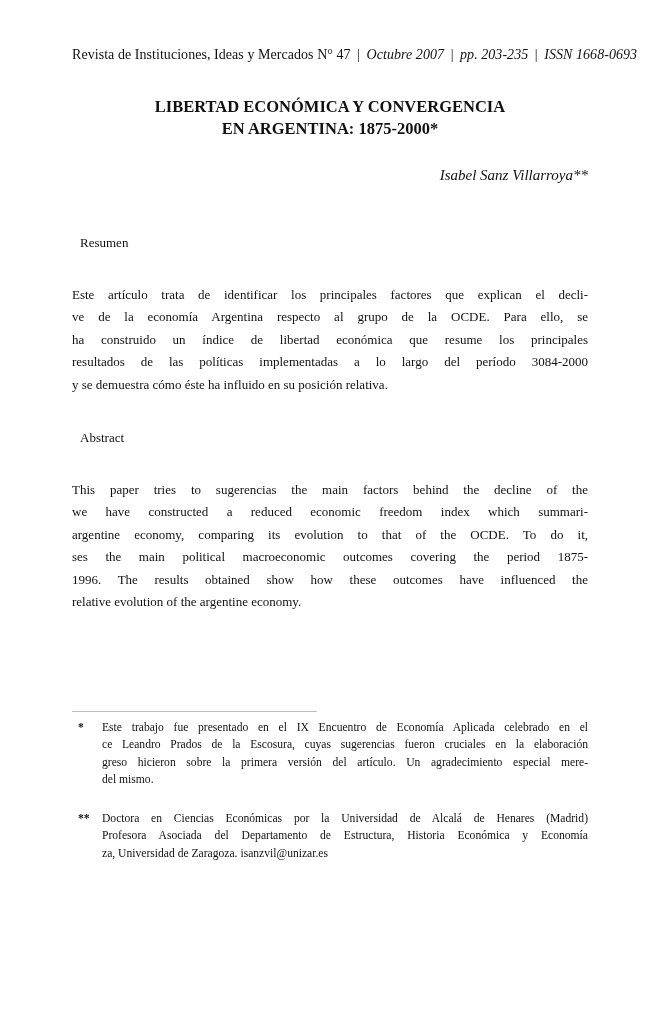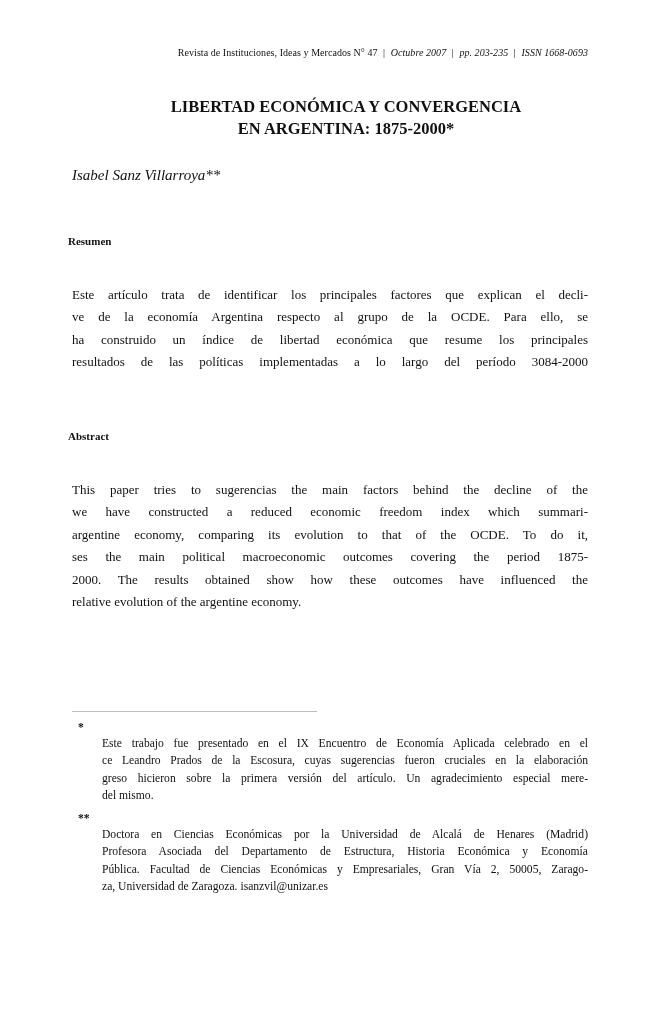--- a/index.html
+++ b/index.html
@@ -2,49 +2,49 @@
 <html><head>
 <meta charset="utf-8">
 <style>
   html, body { margin: 0; padding: 0; background: #ffffff; }
   body {
     width: 658px; height: 1024px; position: relative; overflow: hidden;
     font-family: "Liberation Serif", "DejaVu Serif", serif; color: #111;
   }
   .header {
     position: absolute; top: 47px; left: 72px; width: 516px;
-    font-size: 10px; text-align: right; letter-spacing: 0.05px; white-space: nowrap;
+    font-size: 14px; text-align: right; letter-spacing: 0.05px; white-space: nowrap;
   }
   .header .it { font-style: italic; }
   .header .sep { margin: 0 3px; }
   .title {
-    position: absolute; top: 96px; left: 88px; width: 516px;
+    position: absolute; top: 96px; left: 72px; width: 516px;
     text-align: center; font-weight: bold; font-size: 16.5px; line-height: 22px;
   }
   .author {
     position: absolute; top: 167px; left: 72px; width: 516px;
-    text-align: left; font-style: italic; font-size: 15px;
+    text-align: right; font-style: italic; font-size: 15px;
   }
   .section-h {
-    position: absolute; left: 68px; font-weight: bold; font-size: 11px;
+    position: absolute; left: 80px; font-weight: normal; font-size: 13px;
   }
   .para {
     position: absolute; left: 72px; width: 516px;
     font-size: 13px; line-height: 22.4px; text-align: justify;
   }
   .para .line { display: block; text-align: justify; text-align-last: justify; white-space: nowrap; }
   .para .line.last { text-align-last: left; }
   .rule {
     position: absolute; top: 711px; left: 72px; width: 245px; height: 1px; background: #bdbdbd;
   }
   .fn {
     position: absolute; left: 72px; width: 516px; font-size: 11.6px; line-height: 17.3px;
   }
   .fn .mark { position: absolute; left: 6px; top: 0; font-weight: bold; }
-  .fn .body { margin-left: 30px; margin-top: 16px; }
+  .fn .body { margin-left: 30px; }
   .fn .line { display: block; text-align: justify; text-align-last: justify; white-space: nowrap; }
   .fn .line.last { text-align-last: left; }
 </style>
 </head>
 <body>
 
 <div class="header">
   <span>Revista de Instituciones, Ideas y Mercados N° 47</span>
   <span class="sep">|</span>
   <span class="it">Octubre 2007</span>
@@ -60,45 +60,45 @@
 </div>
 
 <div class="author">Isabel Sanz Villarroya**</div>
 
 <div class="section-h" style="top:235px;">Resumen</div>
 <div class="para" style="top:284px;">
   <span class="line">Este artículo trata de identificar los principales factores que explican el decli-</span>
   <span class="line">ve de la economía Argentina respecto al grupo de la OCDE. Para ello, se</span>
   <span class="line">ha construido un índice de libertad económica que resume los principales</span>
   <span class="line">resultados de las políticas implementadas a lo largo del período 3084-2000</span>
+  <span class="line last">y se demuestra cómo éste ha influido en su posición relativa.</span>
 </div>
 
 <div class="section-h" style="top:430px;">Abstract</div>
 <div class="para" style="top:479px;">
   <span class="line">This paper tries to sugerencias the main factors behind the decline of the</span>
   <span class="line">we have constructed a reduced economic freedom index which summari-</span>
   <span class="line">argentine economy, comparing its evolution to that of the OCDE. To do it,</span>
   <span class="line">ses the main political macroeconomic outcomes covering the period 1875-</span>
-  <span class="line">2000. The results obtained show how these outcomes have influenced the</span>
+  <span class="line">1996. The results obtained show how these outcomes have influenced the</span>
   <span class="line last">relative evolution of the argentine economy.</span>
 </div>
 
 <div class="rule"></div>
 
 <div class="fn" style="top:719px;">
   <span class="mark">*</span>
   <div class="body">
     <span class="line">Este trabajo fue presentado en el IX Encuentro de Economía Aplicada celebrado en el</span>
     <span class="line">ce Leandro Prados de la Escosura, cuyas sugerencias fueron cruciales en la elaboración</span>
     <span class="line">greso hicieron sobre la primera versión del artículo. Un agradecimiento especial mere-</span>
     <span class="line last">del mismo.</span>
   </div>
 </div>
 
 <div class="fn" style="top:810px;">
   <span class="mark">**</span>
   <div class="body">
     <span class="line">Doctora en Ciencias Económicas por la Universidad de Alcalá de Henares (Madrid)</span>
     <span class="line">Profesora Asociada del Departamento de Estructura, Historia Económica y Economía</span>
-    <span class="line">Pública. Facultad de Ciencias Económicas y Empresariales, Gran Vía 2, 50005, Zarago-</span>
     <span class="line last">za, Universidad de Zaragoza. isanzvil@unizar.es</span>
   </div>
 </div>
 
 </body></html>

